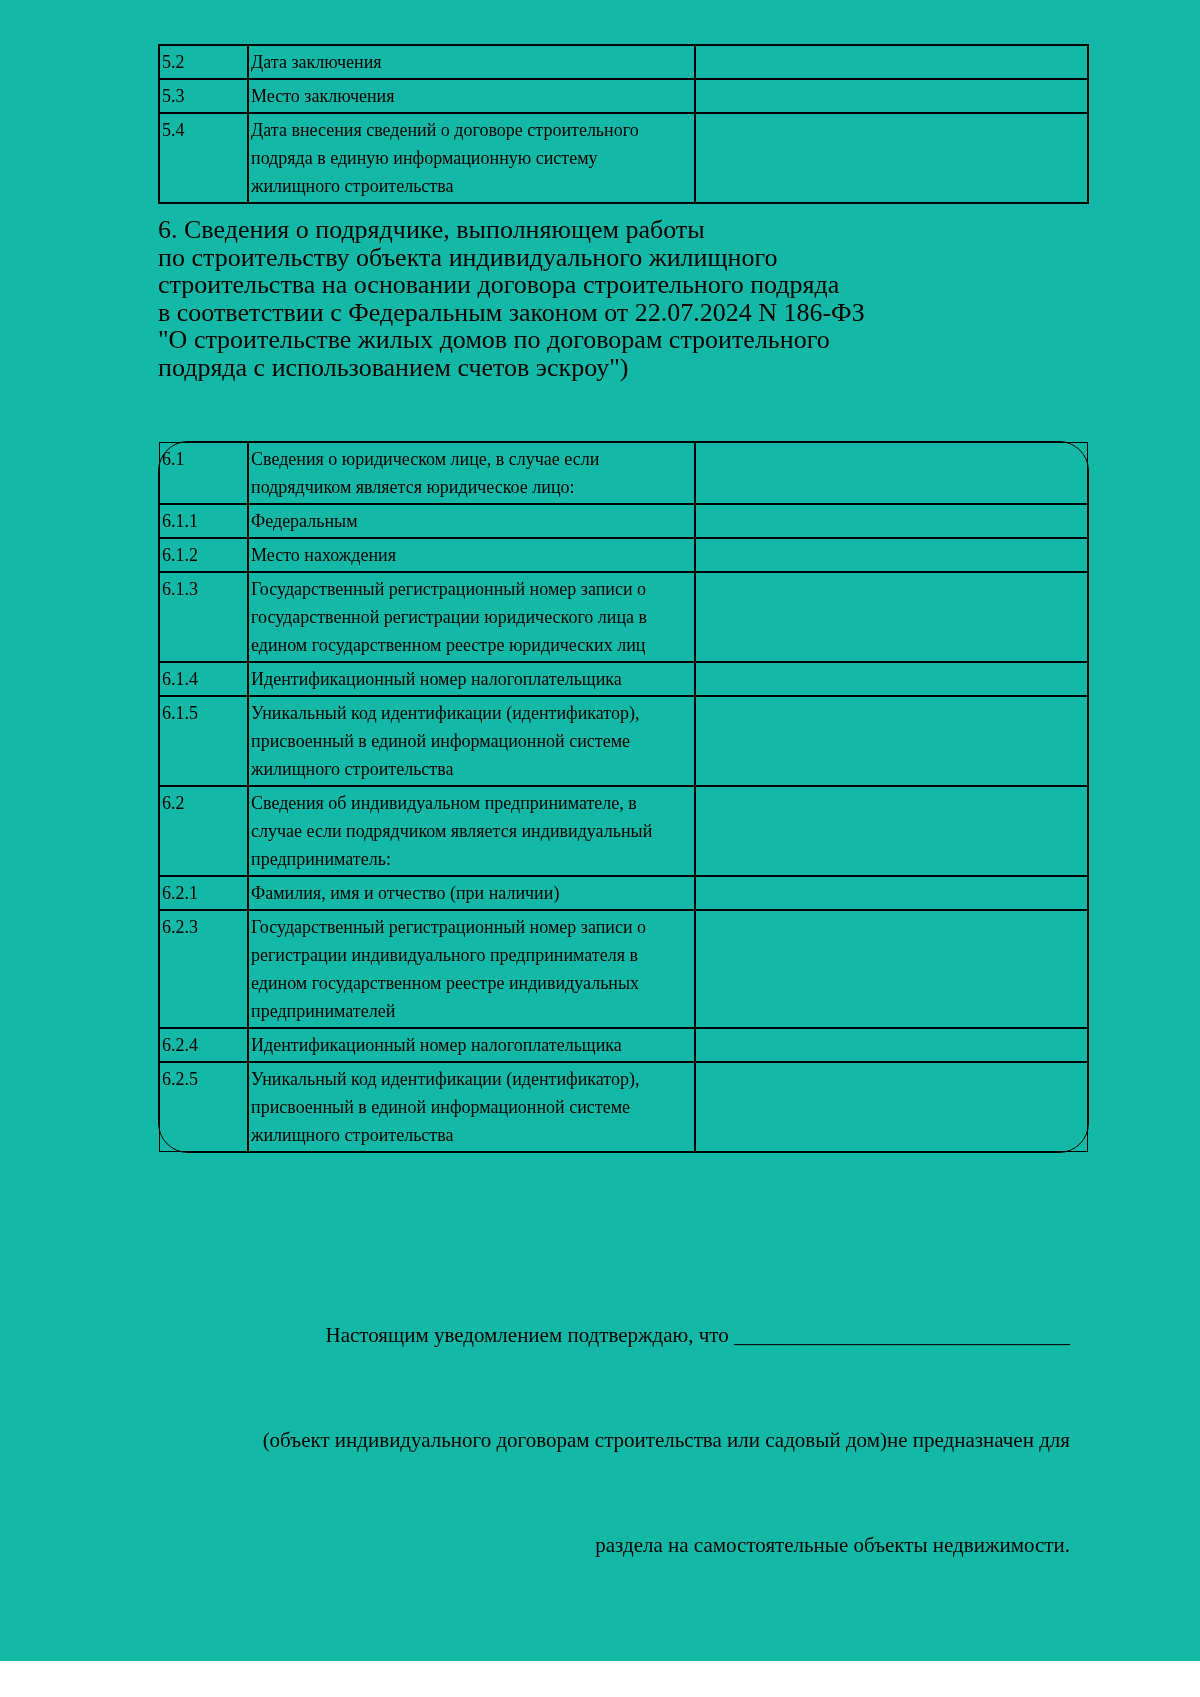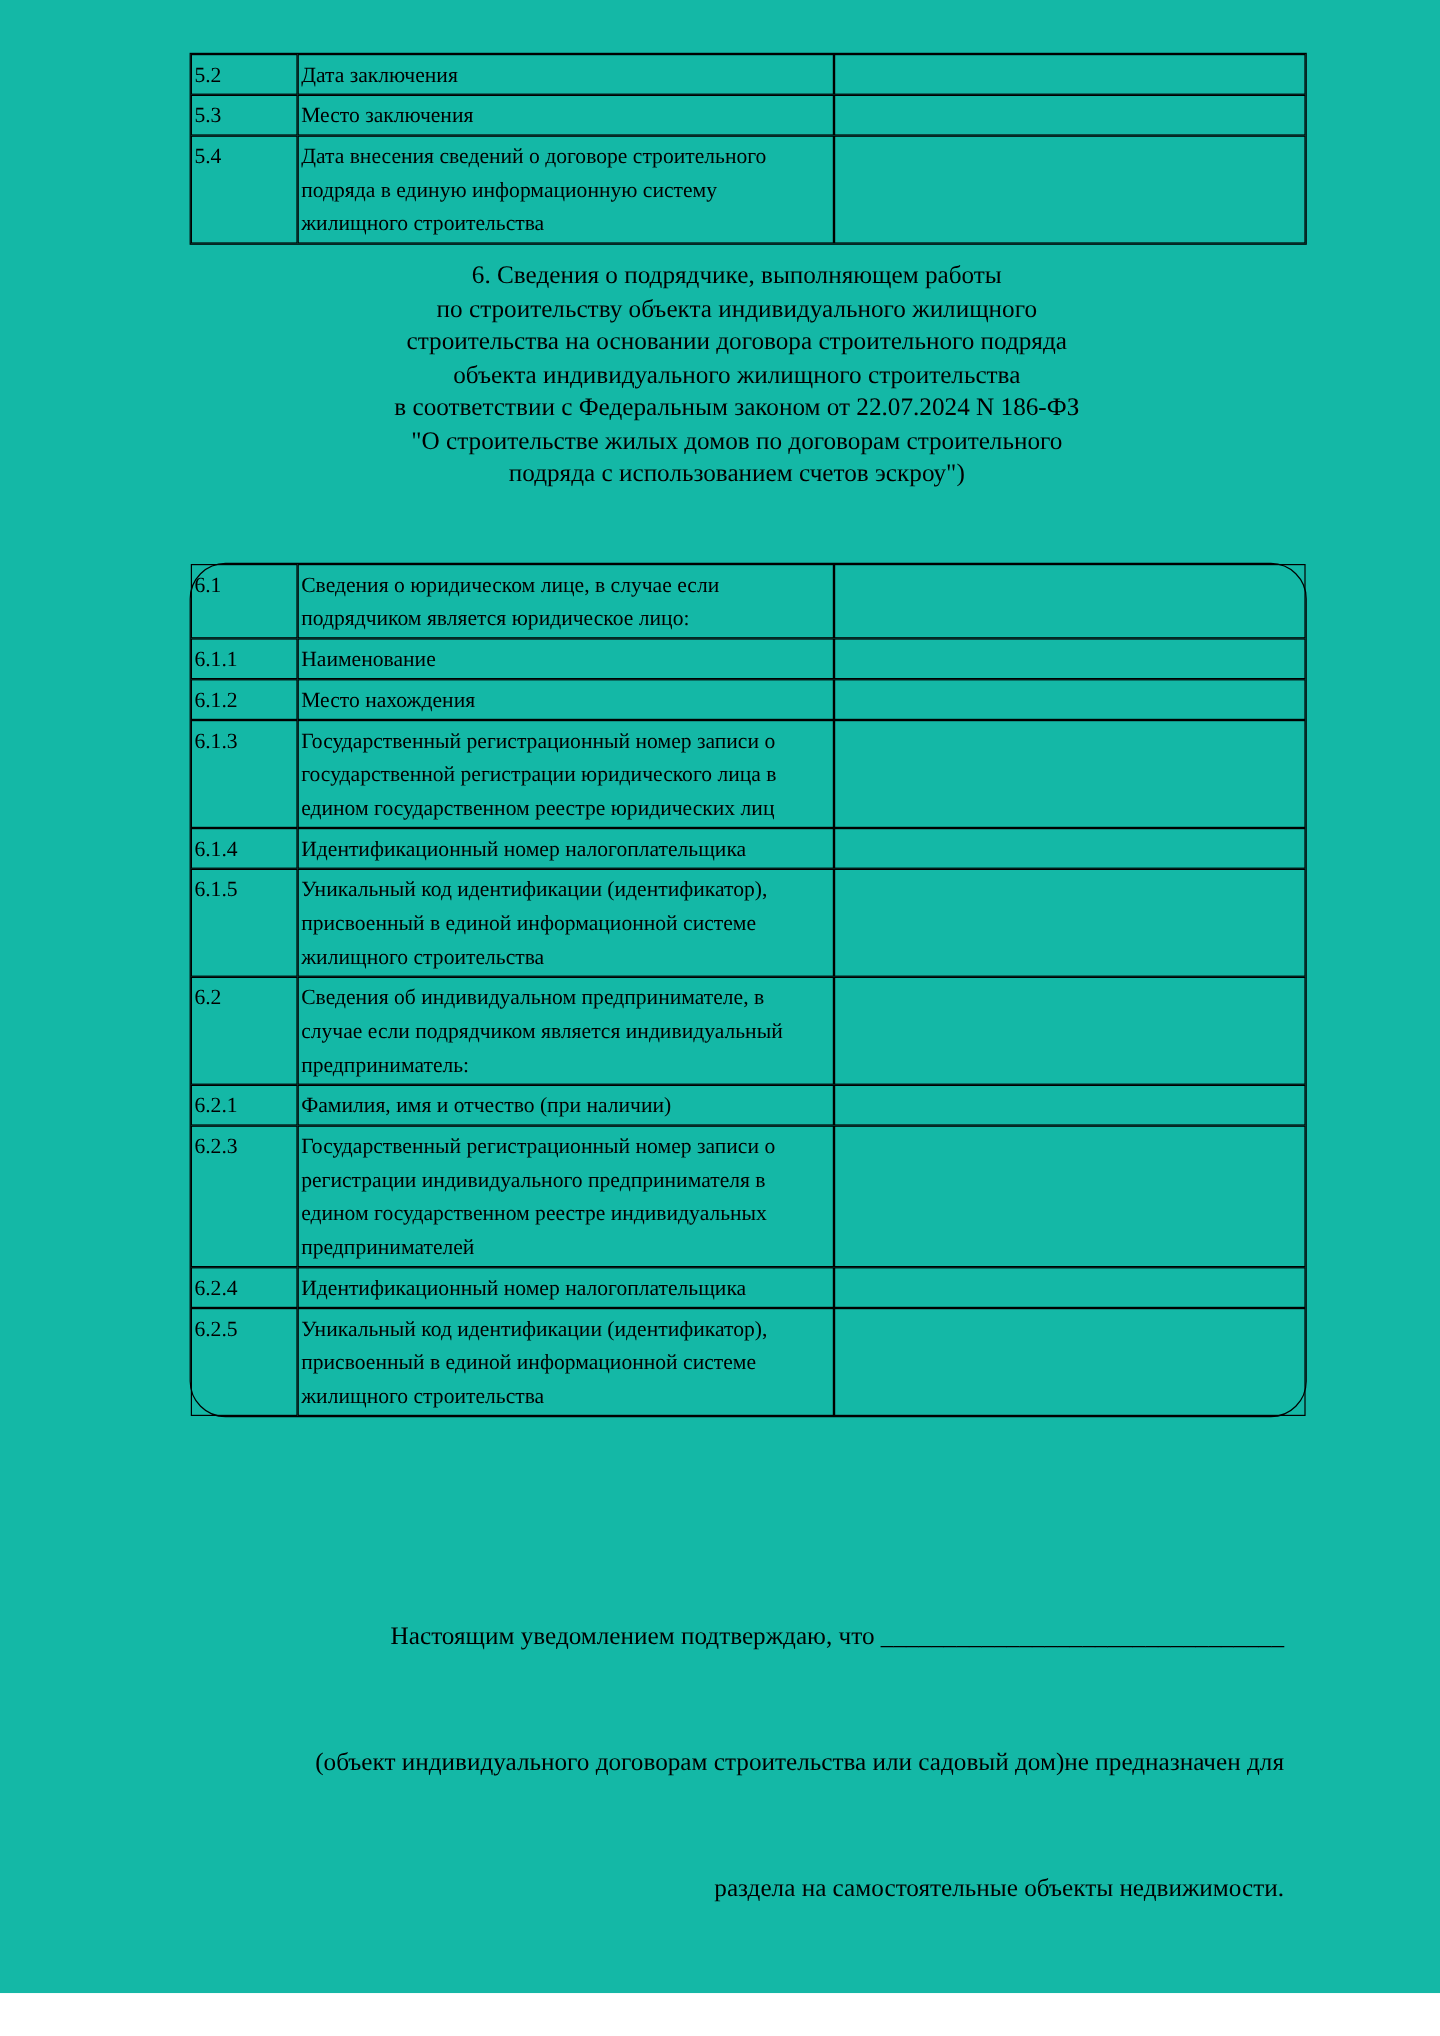--- a/index.html
+++ b/index.html
@@ -37,22 +37,21 @@
     padding: 2px 3px 2px 2px;
     line-height: 28px;
     overflow: hidden;
   }
   td.c-num   { width: 82px;  }
   td.c-label { width: 440px; padding-left: 4px; }
   td.c-value { width: 386px; }
 
   .heading {
     margin-top: 12px;
-    text-align: center;
-    font-size: 21px;
+    font-size: 26px;
     line-height: 27.5px;
   }
   .t2 { margin-top: 60px; border-radius: 30px; }
 
   .body-text {
     margin-top: 95px;
     font-size: 21px;
     line-height: 35px;
     white-space: pre;
   }
@@ -83,36 +82,35 @@
           <td class="c-label">Дата внесения сведений о договоре строительного подряда в единую информационную систему жилищного строительства</td>
           <td class="c-value"></td>
         </tr>
       </tbody>
     </table>
 
     <div class="heading">
       <div class="h-line">6. Сведения о подрядчике, выполняющем работы</div>
       <div class="h-line">по строительству объекта индивидуального жилищного</div>
       <div class="h-line">строительства на основании договора строительного подряда</div>
-      <div class="h-line">объекта индивидуального жилищного строительства</div>
       <div class="h-line">в соответствии с Федеральным законом от 22.07.2024 N 186-ФЗ</div>
       <div class="h-line">"О строительстве жилых домов по договорам строительного</div>
       <div class="h-line">подряда с использованием счетов эскроу")</div>
     </div>
 
     <table class="doc-table t2">
       <tbody>
         <tr>
           <td class="c-num">6.1</td>
           <td class="c-label">Сведения о юридическом лице, в случае если подрядчиком является юридическое лицо:</td>
           <td class="c-value"></td>
         </tr>
         <tr>
           <td class="c-num">6.1.1</td>
-          <td class="c-label">Наименование</td>
+          <td class="c-label">Федеральным</td>
           <td class="c-value"></td>
         </tr>
         <tr>
           <td class="c-num">6.1.2</td>
           <td class="c-label">Место нахождения</td>
           <td class="c-value"></td>
         </tr>
         <tr>
           <td class="c-num">6.1.3</td>
           <td class="c-label">Государственный регистрационный номер записи о государственной регистрации юридического лица в едином государственном реестре юридических лиц</td>

